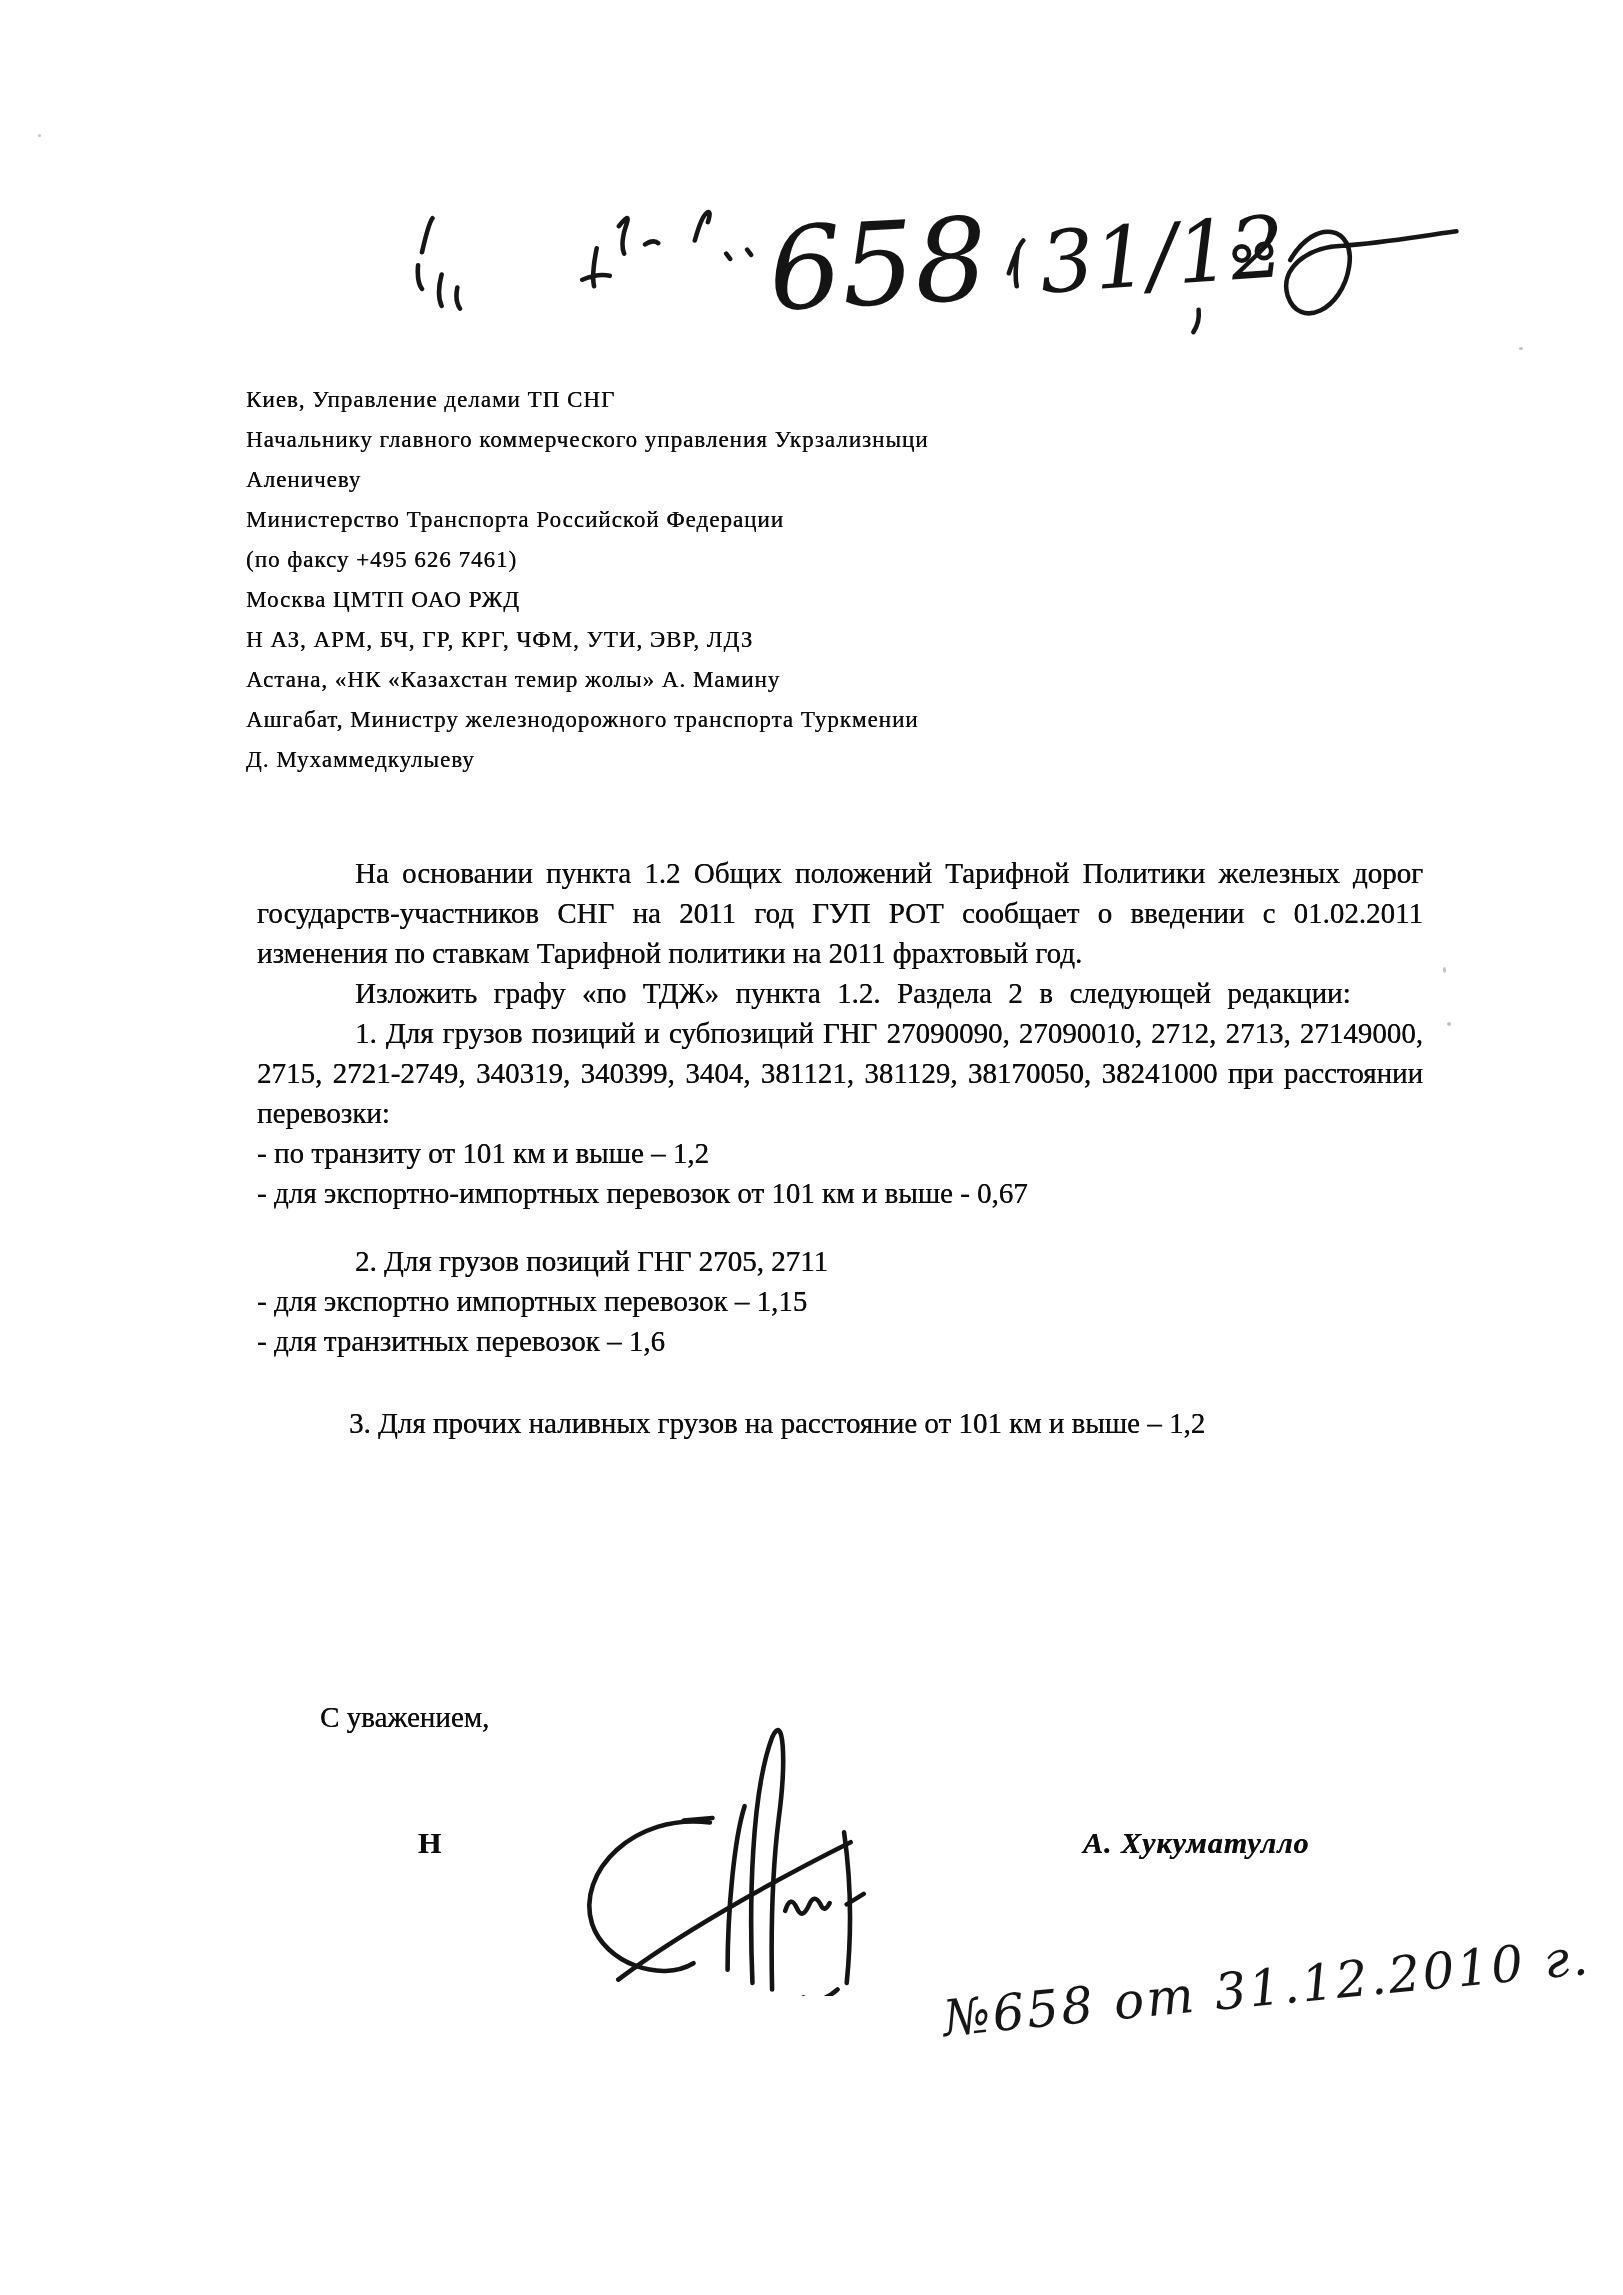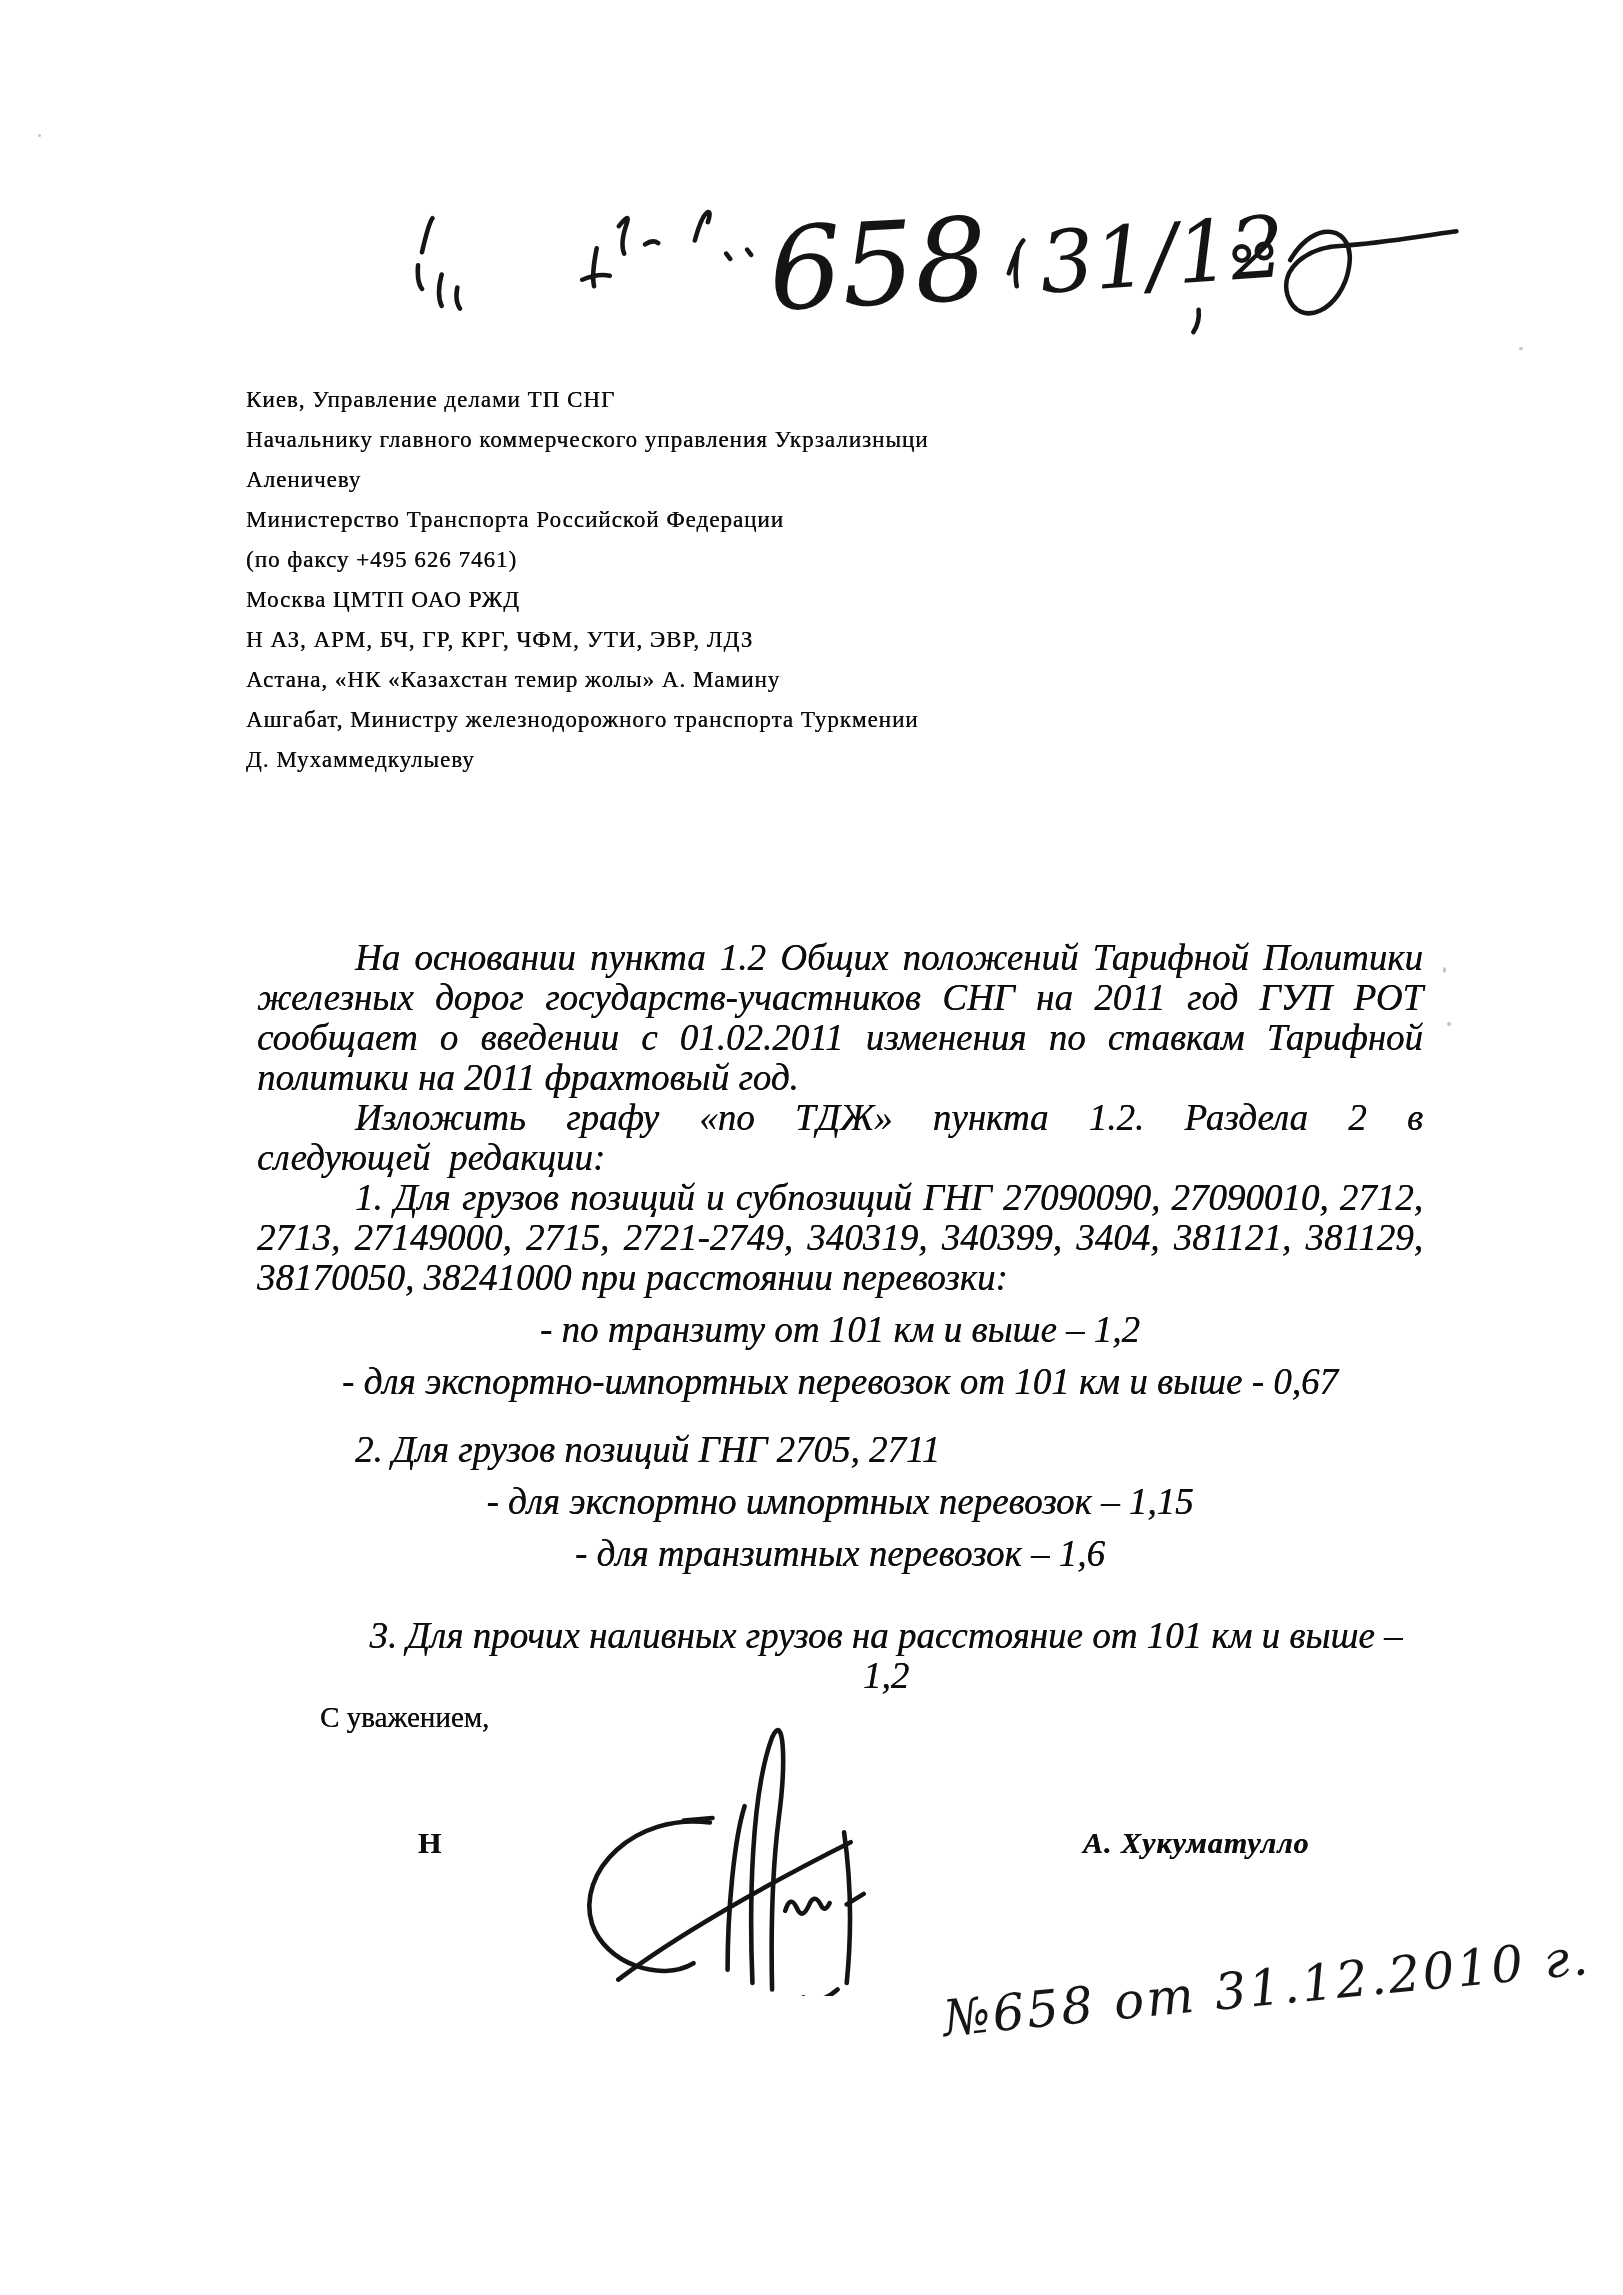--- a/index.html
+++ b/index.html
@@ -52,34 +52,33 @@
     font-weight: normal;
     font-size: 23px;
     line-height: 40px;
     letter-spacing: 1px;
     text-shadow: 0.3px 0 0 currentColor;
   }
   
   .body-block {
     position: absolute;
     left: 257px;
-    top: 938px;
+    top: 853px;
     width: 1166px;
-    font-size: 37px;
+    font-size: 29px;
     line-height: 40px;
     text-shadow: 0.3px 0 0 currentColor;
-    font-style: italic;
   }
   .para {
     margin: 0;
     text-align: justify;
     text-indent: 98px;
   }
   .wide-words { word-spacing: 9.2px; }
-  .line { margin: 12px; text-align: center; }
+  .line { margin: 0; text-align: left; }
   .gap1 { margin-top: 27.5px; }
   .gap2 { margin-top: 42px; }
   .indent2 { padding-left: 92px; }
   
   .salutation {
     position: absolute;
     left: 320px;
     top: 1701px;
     font-size: 29px;
     text-shadow: 0.3px 0 0 currentColor;

